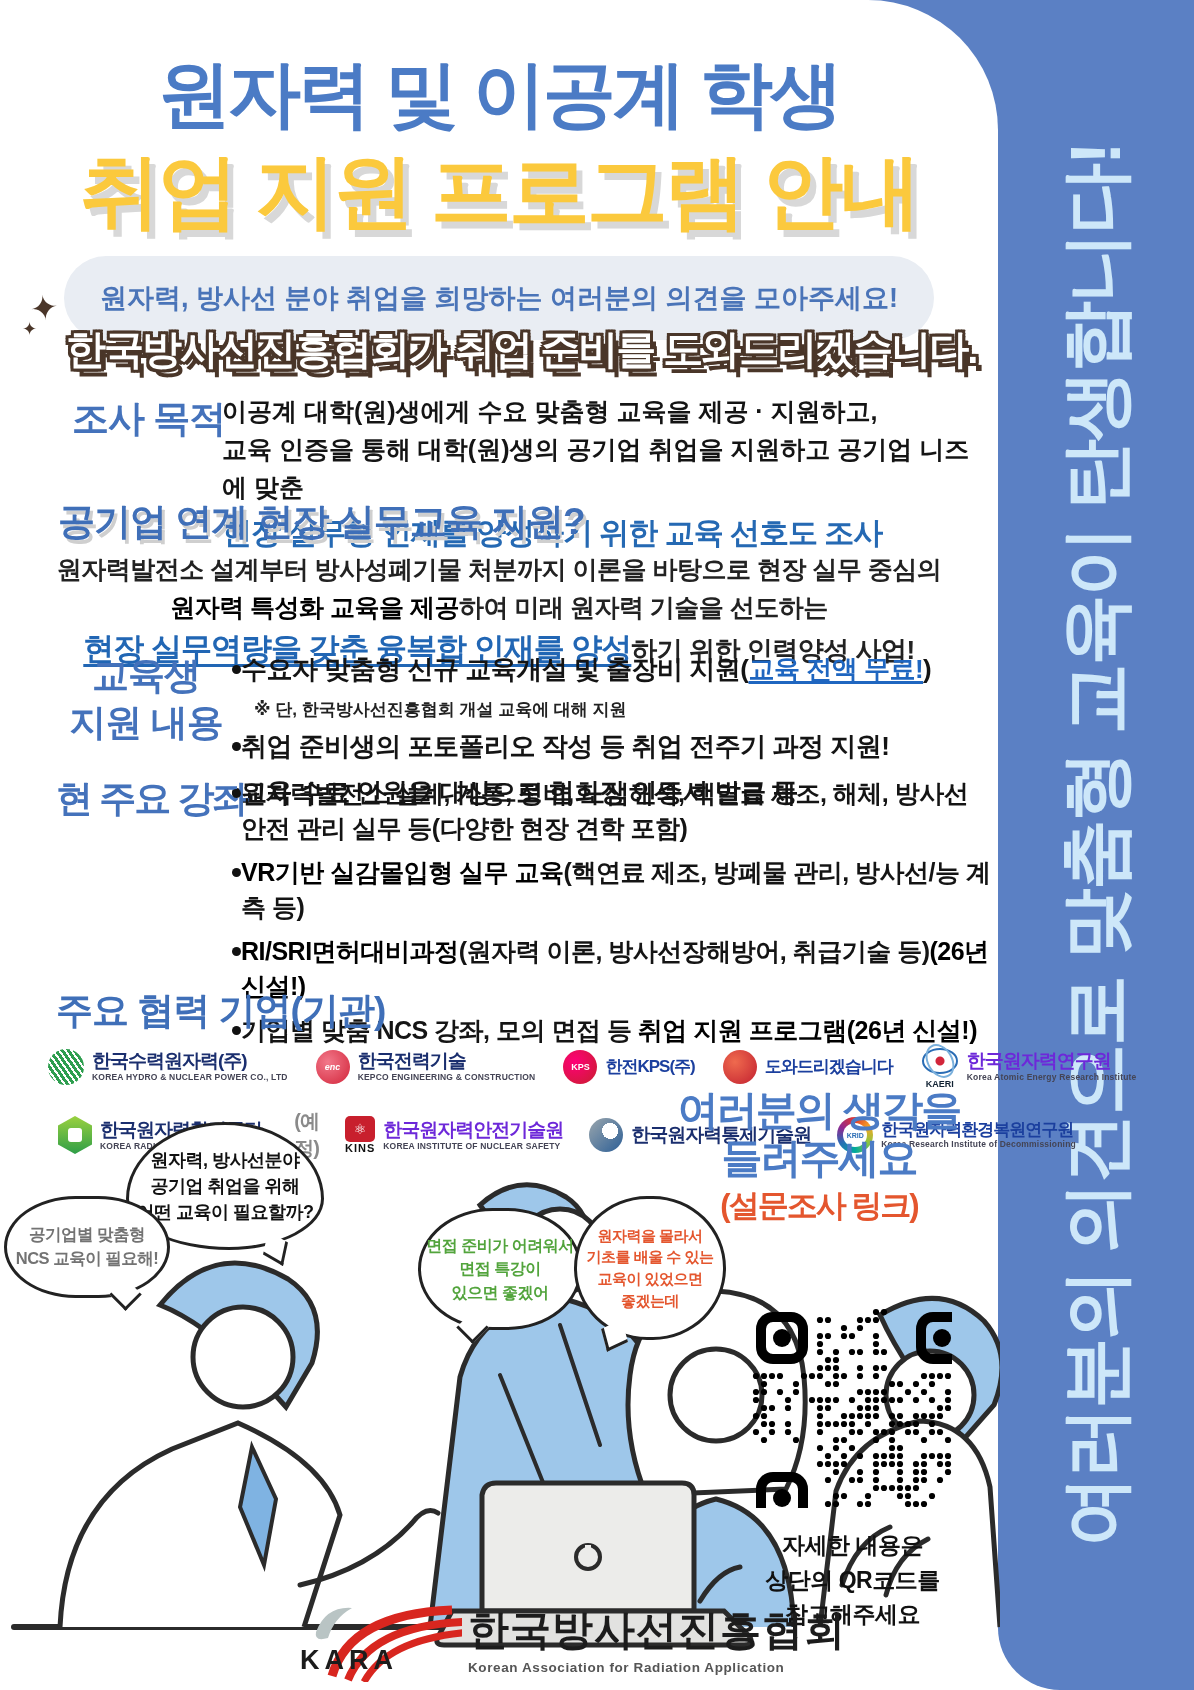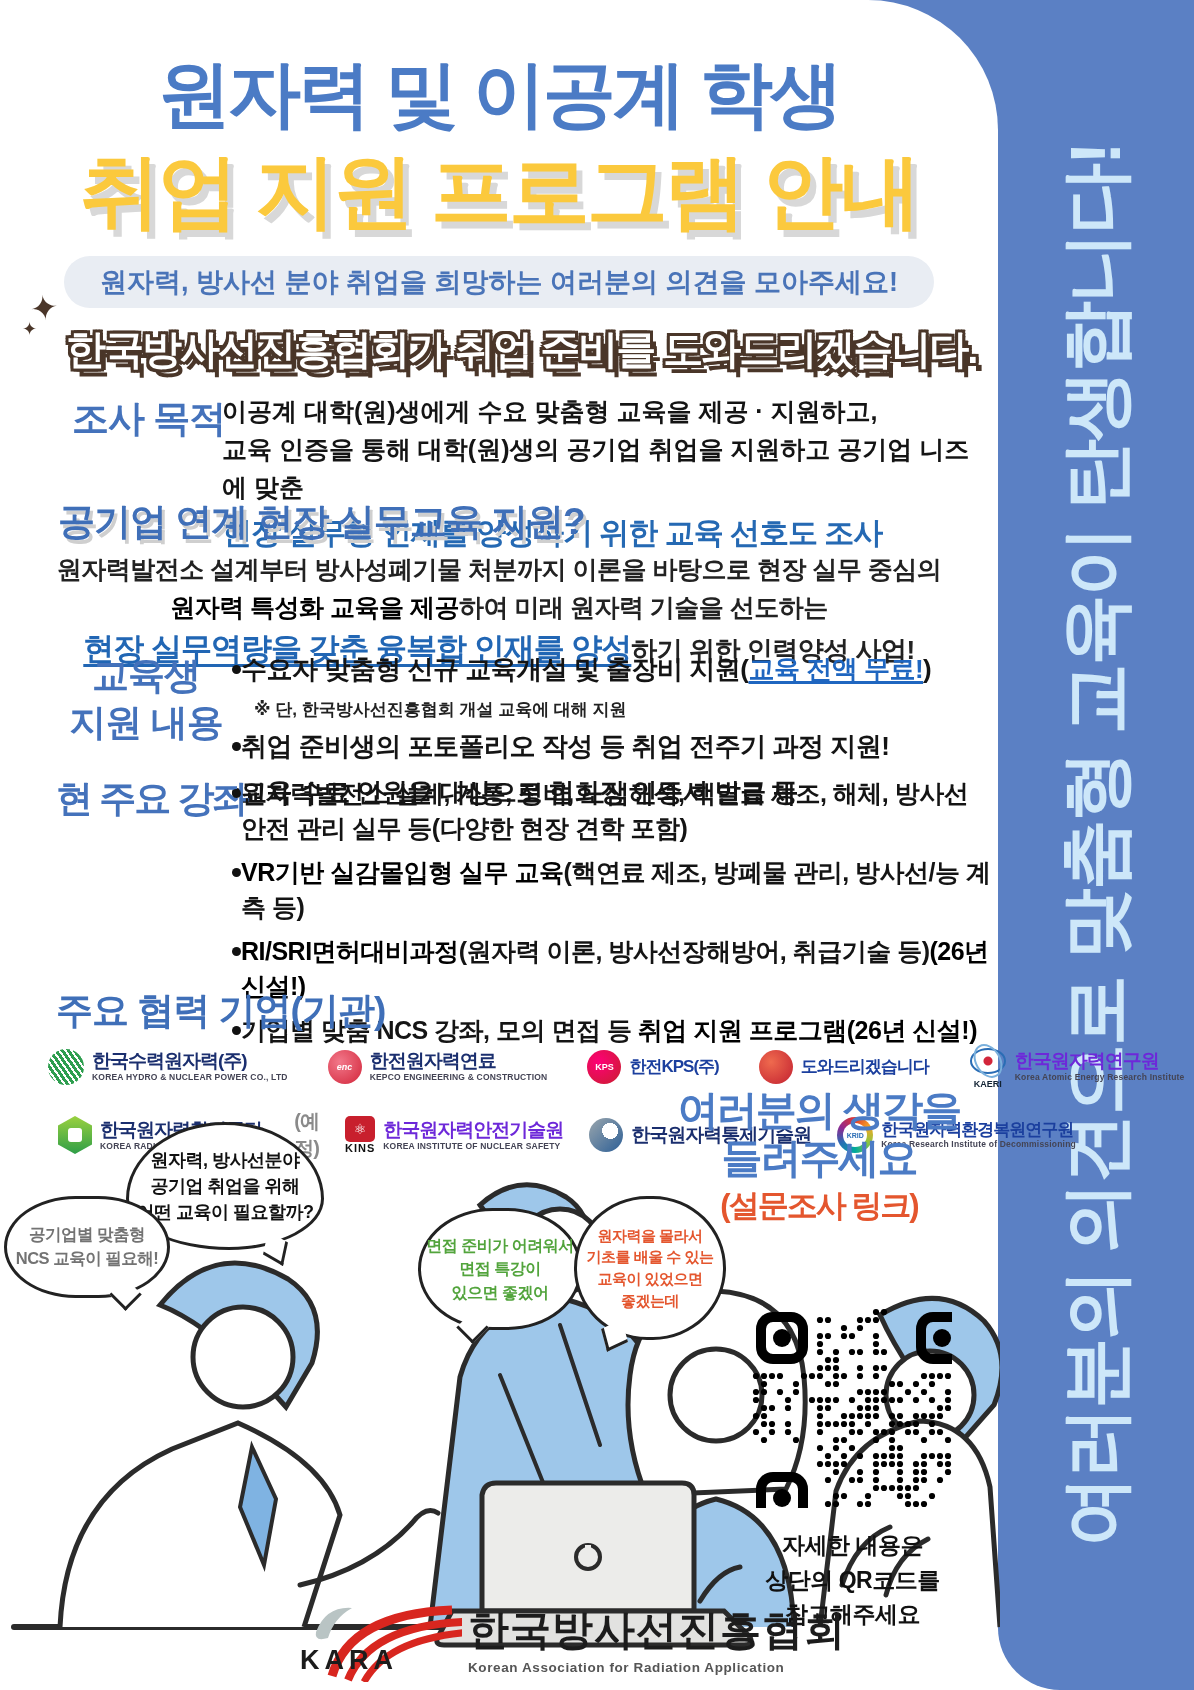--- a/index.html
+++ b/index.html
@@ -10,21 +10,21 @@
   .content{position:absolute;top:0;left:0;width:998px;height:1690px;background:#fff;border-top-right-radius:130px;}
   .sidebar{position:absolute;top:0;right:0;width:196px;height:1690px;background:#5b80c4;border-bottom-left-radius:62px;}
   .sidebar-vertical{position:absolute;left:50%;top:50%;transform:translate(-50%,-50%) rotate(-90deg);
       white-space:nowrap;font-size:71px;font-weight:800;color:#cde7f9;letter-spacing:-2px;}
   
   .title1{position:absolute;top:46px;left:0;width:998px;text-align:center;font-size:73px;font-weight:900;
       color:#4b7bc5;letter-spacing:-3px;}
   .title2{position:absolute;top:138px;left:0;width:998px;text-align:center;font-size:81px;font-weight:900;
       color:#fbc93d;letter-spacing:-3px;text-shadow:6px 7px 0 #d8d8d8;}
   .pill{position:absolute;top:256px;left:499px;transform:translateX(-50%);background:#e9edf3;color:#4a74b8;
-      font-size:27px;font-weight:700;padding:8px 36px;border-radius:44px;white-space:nowrap;}
+      font-size:27px;font-weight:700;padding:24px 36px;border-radius:44px;white-space:nowrap;}
   
   .banner{position:absolute;top:322px;left:66px;width:932px;font-size:40px;font-weight:900;color:#fff;
       letter-spacing:-2px;white-space:nowrap;
       text-shadow:-3px -3px 0 #4a3629,3px -3px 0 #4a3629,-3px 3px 0 #4a3629,3px 3px 0 #4a3629,
                   -3px 0 0 #4a3629,3px 0 0 #4a3629,0 -3px 0 #4a3629,0 3px 0 #4a3629,6px 8px 0 #4a3629;}
   .sparkle-wrap{position:absolute;top:288px;left:30px;color:#4a3629;}
   .sparkle-big{font-size:34px;display:block;transform:rotate(-8deg);}
   .sparkle-small{font-size:18px;display:block;margin-left:-8px;margin-top:-10px;}
   
   .survey-label{position:absolute;top:394px;left:72px;font-size:37px;font-weight:900;color:#4472bb;letter-spacing:-1px;}
@@ -48,21 +48,21 @@
   .bullet{display:flex;margin-bottom:10px;}
   .dot{flex:0 0 auto;width:9px;height:9px;border-radius:50%;background:#111;margin-top:13px;}
   .bullet p{margin:0;font-size:26px;font-weight:700;color:#141414;line-height:1.38;letter-spacing:-0.5px;}
   .hl-free{color:#1f66c0;font-weight:900;text-decoration:underline;text-decoration-thickness:3px;text-underline-offset:3px;}
   .note{margin:0 0 8px 22px;font-size:17px;font-weight:600;color:#222;}
   .courses-bullets .bullet p{font-size:25px;font-weight:600;}
   .courses-bullets .b{font-weight:900;color:#000;}
   
   .partners-heading{position:absolute;top:986px;left:56px;font-size:37px;font-weight:900;color:#3f6fb8;letter-spacing:-1px;}
   .logo-row{position:absolute;display:flex;align-items:center;}
-  .logo-row1{top:1044px;left:48px;width:930px;gap:40px;}
+  .logo-row1{top:1044px;left:48px;width:930px;gap:28px;}
   .logo-row2{top:1108px;left:58px;width:920px;gap:26px;}
   .logo-item{display:flex;align-items:center;gap:8px;}
   .logo-text{display:flex;flex-direction:column;line-height:1.05;}
   .logo-name{font-size:19px;font-weight:800;color:#1a2e6e;letter-spacing:-1px;white-space:nowrap;}
   .logo-sub{font-size:8.5px;font-weight:600;color:#445;letter-spacing:0.2px;white-space:nowrap;margin-top:2px;}
   .icon{flex:0 0 auto;display:flex;align-items:center;justify-content:center;border-radius:50%;color:#fff;
       font-weight:800;}
   .icon-khnp{width:36px;height:36px;background:repeating-linear-gradient(55deg,#2e9e4f 0 3px,#fff 3px 5px);}
   .icon-enc{width:34px;height:34px;background:radial-gradient(circle at 35% 35%,#f2788a,#d2253a);font-size:9px;font-style:italic;}
   .icon-kps{width:34px;height:34px;background:radial-gradient(circle at 35% 35%,#f07, #c81f2d);font-size:9px;}
@@ -199,21 +199,21 @@
     <div class="logo-item">
       <span class="icon icon-khnp"></span>
       <span class="logo-text">
           <span class="logo-name">한국수력원자력(주)</span>
           <span class="logo-sub">KOREA HYDRO &amp; NUCLEAR POWER CO., LTD</span>
         </span>
     </div>
     <div class="logo-item">
       <span class="icon icon-enc">enc</span>
       <span class="logo-text">
-          <span class="logo-name">한전원자력연료</span>
+          <span class="logo-name">한국전력기술</span>
           <span class="logo-sub">KEPCO ENGINEERING &amp; CONSTRUCTION</span>
         </span>
     </div>
     <div class="logo-item">
       <span class="icon icon-kps">KPS</span>
       <span class="logo-text">
           <span class="logo-name name-blue">한전KPS(주)</span>
         </span>
     </div>
     <div class="logo-item">

